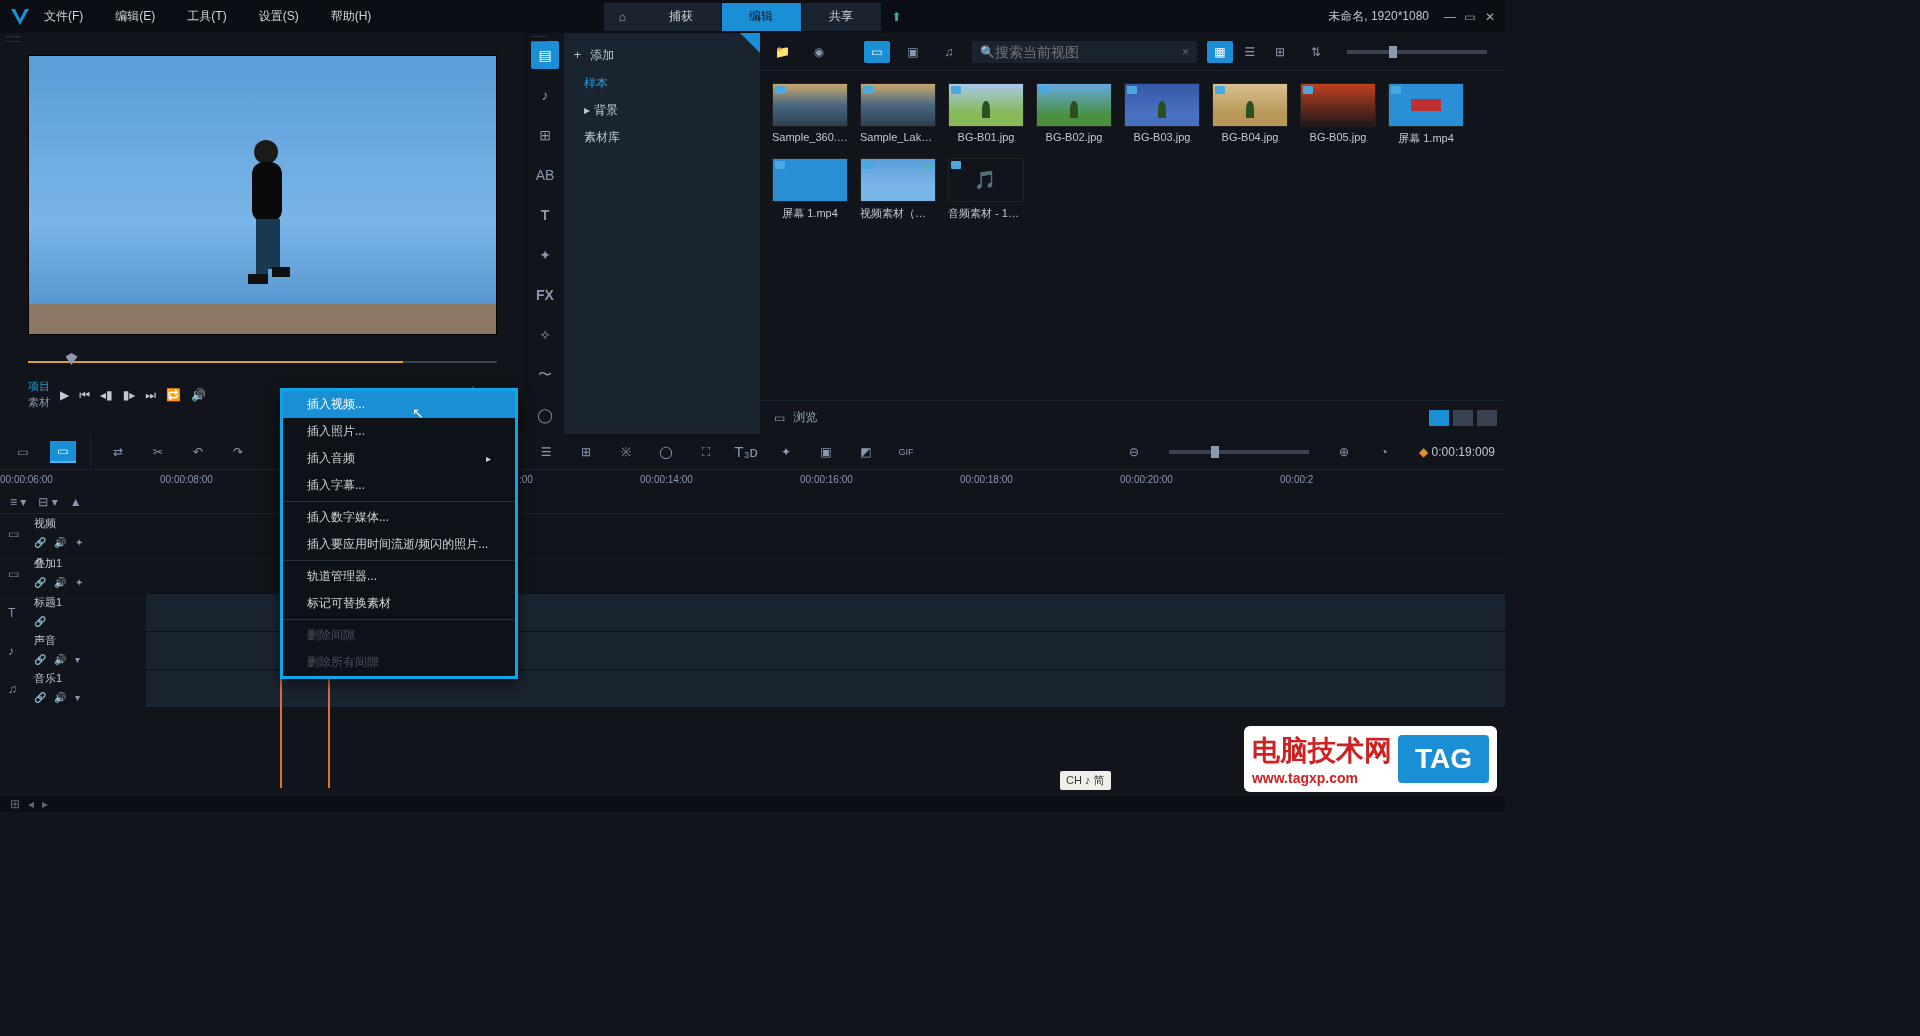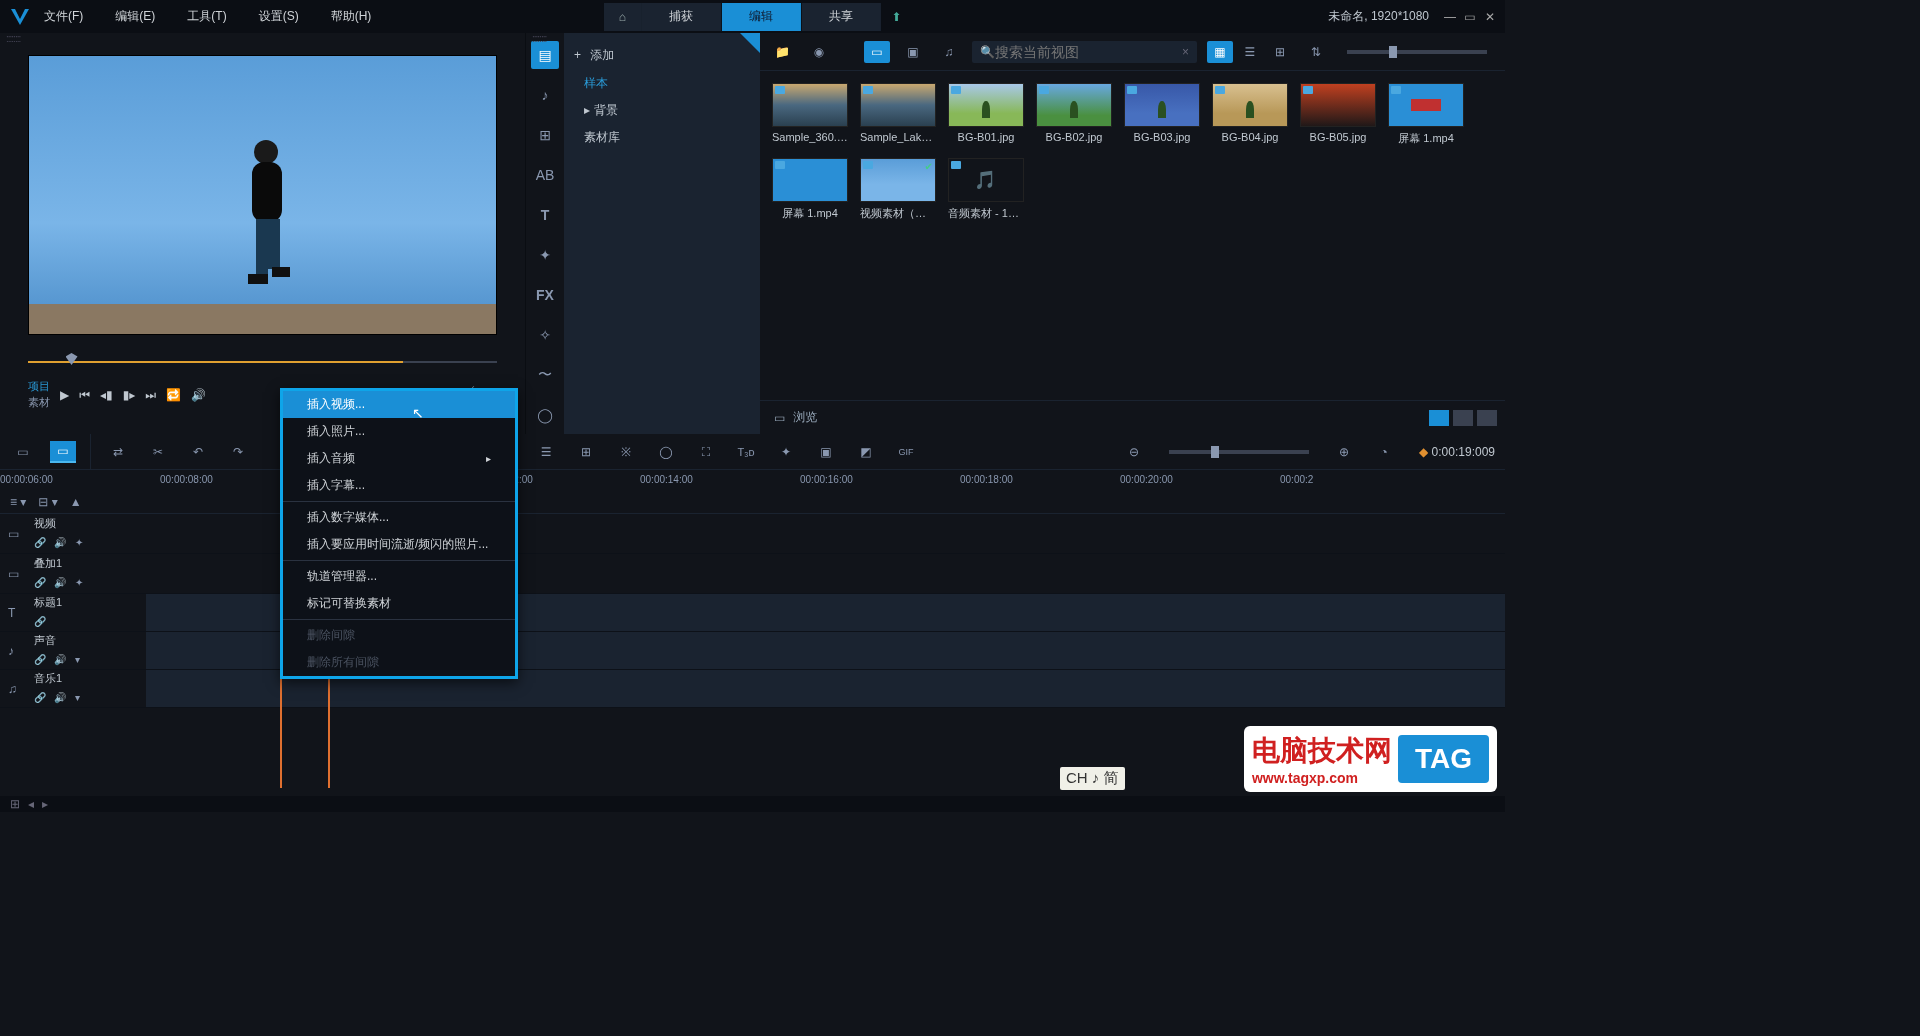--- a/index.html
+++ b/index.html
@@ -120,21 +120,21 @@
 .ctx-arrow { font-size: 10px; }
 
 .cursor-pointer { position: absolute; left: 412px; top: 405px; z-index: 200; color: #fff; font-size: 14px; }
 
 
 .watermark { position: absolute; right: 8px; bottom: 20px; display: flex; align-items: center; gap: 6px; background: #fff; border-radius: 6px; padding: 6px 8px; }
 .wm-text { font-size: 28px; font-weight: bold; color: #d02020; }
 .wm-sub { font-size: 14px; color: #d02020; font-weight: bold; }
 .wm-tag { background: #1a8fd6; color: #fff; font-size: 28px; font-weight: bold; padding: 8px 17px; border-radius: 4px; }
 
-.ime-badge { position: absolute; left: 1060px; bottom: 22px; background: #f0f0e8; color: #333; padding: 2px 6px; font-size: 15px; border-radius: 2px; }
+.ime-badge { position: absolute; left: 1060px; bottom: 22px; background: #f0f0e8; color: #333; padding: 2px 6px; font-size: 11px; border-radius: 2px; }
 
 .bottom-bar { position: absolute; bottom: 0; left: 0; right: 0; height: 16px; background: #0b0e14; display: flex; align-items: center; padding: 0 10px; }
 .bottom-bar .bicons { display: flex; gap: 8px; color: #667; }
 
 
 .zoom-slider { width: 140px; height: 4px; background: #3a4150; margin: 0 8px; position: relative; }
 .zoom-handle { position: absolute; left: 30%; top: -4px; width: 8px; height: 12px; background: #8a98b0; }
 
 
 .th-lake { background: linear-gradient(to bottom, #c8a870 0%, #4a6880 50%, #2a4050 100%); }
@@ -371,21 +371,21 @@
     <div class="tbtn">↶</div>
     <div class="tbtn">↷</div>
     <div class="spacer"></div>
     <div class="tbtn">▦</div>
     <div class="tbtn">◐</div>
     <div class="tbtn">☰</div>
     <div class="tbtn">⊞</div>
     <div class="tbtn">※</div>
     <div class="tbtn">◯</div>
     <div class="tbtn">⛶</div>
-    <div class="tbtn" style="font-size:11px">T₃ᴅ</div>
+    <div class="tbtn" style="font-size:15px">T₃ᴅ</div>
     <div class="tbtn">✦</div>
     <div class="tbtn">▣</div>
     <div class="tbtn">◩</div>
     <div class="tbtn" style="font-size:9px">GIF</div>
     <div class="spacer"></div>
     <div class="tbtn">⊖</div>
     <div class="zoom-slider">
         <div class="zoom-handle"></div>
       </div>
     <div class="tbtn">⊕</div>

